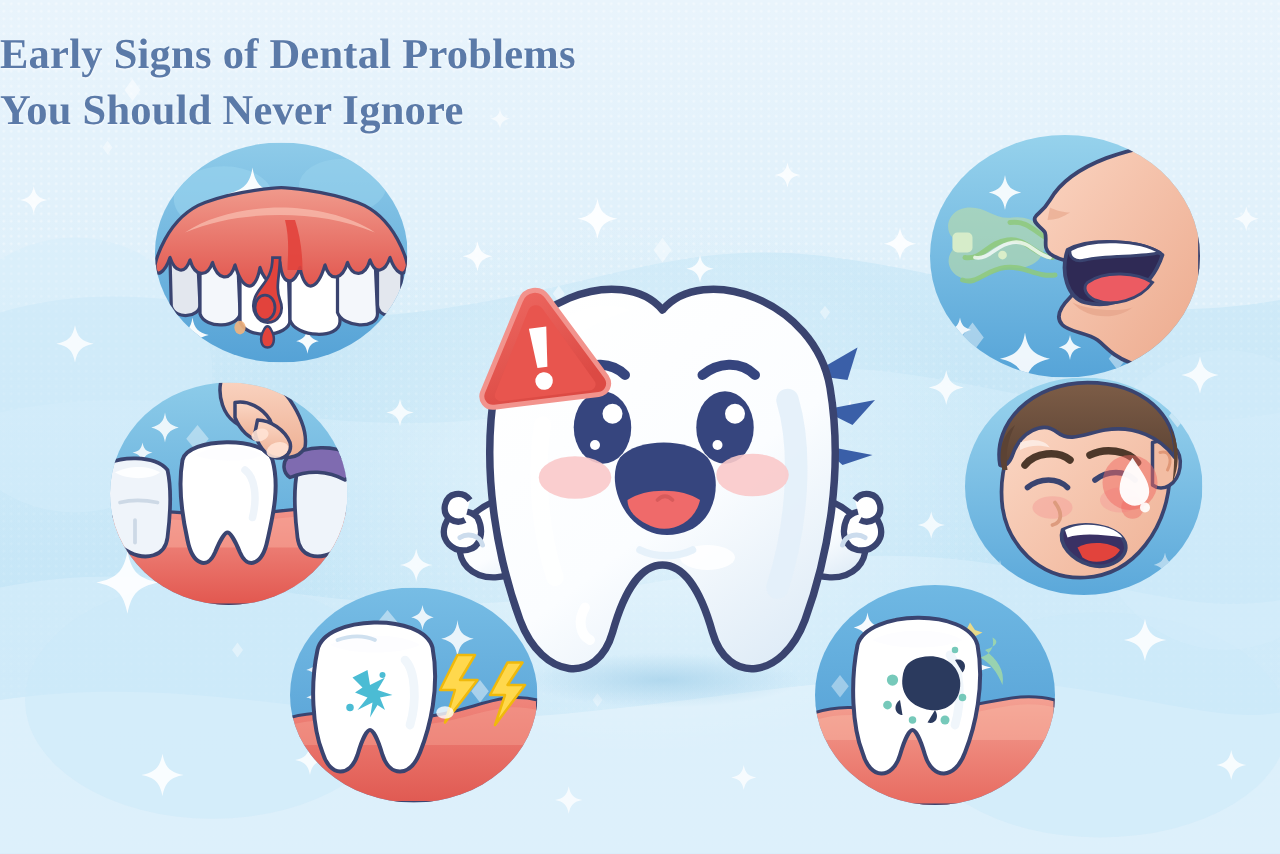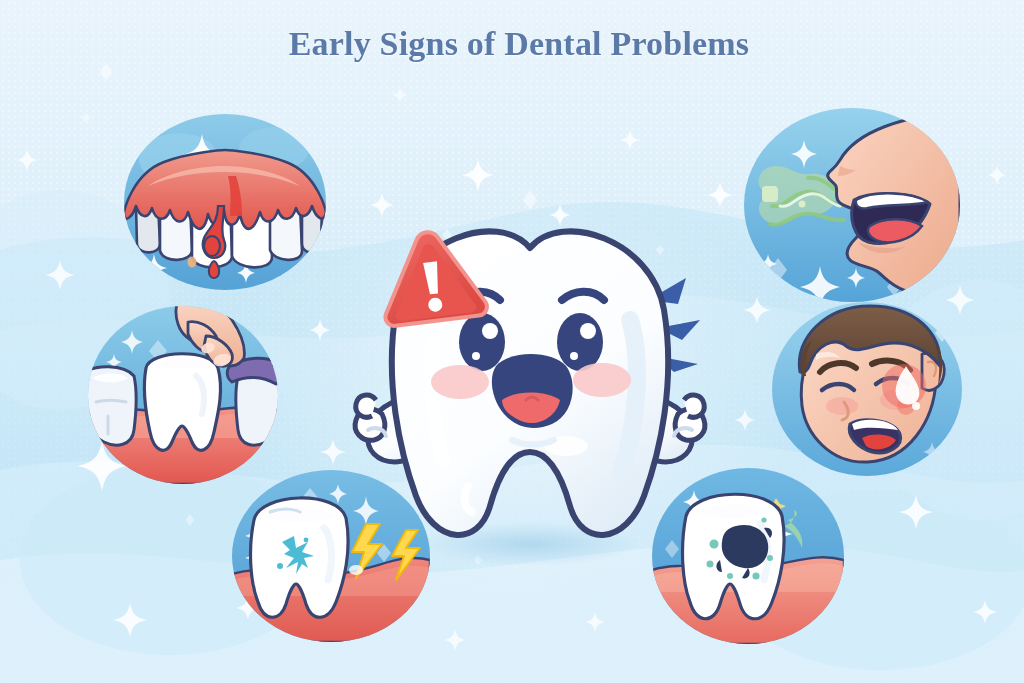--- a/index.html
+++ b/index.html
@@ -20,23 +20,22 @@
   #poster::before{
     content:"";position:absolute;inset:0;pointer-events:none;
     background-image:radial-gradient(#ffffff 1px, rgba(255,255,255,0) 1.3px);
     background-size:6px 6px;opacity:.35;
   }
   .layer{position:absolute;inset:0;}
   svg.layer{display:block;}
 
   
   #title-block{
-    position:absolute;left:0;right:0;top:22px;text-align:center;z-index:30;
+    position:absolute;left:0;right:0;top:22px;text-align:left;z-index:30;
     pointer-events:none;
-    padding-left:14px;
   }
   .t-line{
     font-family:"Liberation Serif", serif;
     color:#5b7aa8;font-weight:700;letter-spacing:.2px;
     text-shadow:0 1px 2px rgba(255,255,255,.85);
   }
   #t1{font-size:34px;line-height:44px;}
   #t2{font-size:34px;line-height:46px;}
 
   
@@ -133,20 +132,21 @@
     <use href="#dia" transform="translate(920,195) scale(.6)" opacity=".4"></use>
     <use href="#dia" transform="translate(660,250) scale(.5)" opacity=".4"></use>
     <use href="#dia" transform="translate(770,515) scale(.6)" opacity=".4"></use>
     <use href="#dia" transform="translate(190,520) scale(.55)" opacity=".4"></use>
     <use href="#dia" transform="translate(478,560) scale(.5)" opacity=".35"></use>
     <use href="#dia" transform="translate(622,420) scale(.45)" opacity=".35"></use>
   </svg>
 
   <div id="title-block">
     <div id="t1" class="t-line">Early Signs of Dental Problems</div>
+    <div id="t2" class="t-line">You Should Never Ignore</div>
   </div>
 
   <div class="badge" id="badge-bleeding-gums">
     <svg viewBox="0 0 202 176">
       <defs>
         <linearGradient id="bg1" x1="0" y1="0" x2="0" y2="1">
           <stop offset="0%" stop-color="#8ecbe9"></stop>
             <stop offset="100%" stop-color="#55a2d6"></stop>
         </linearGradient>
         <linearGradient id="gum1" x1="0" y1="0" x2="0" y2="1">

